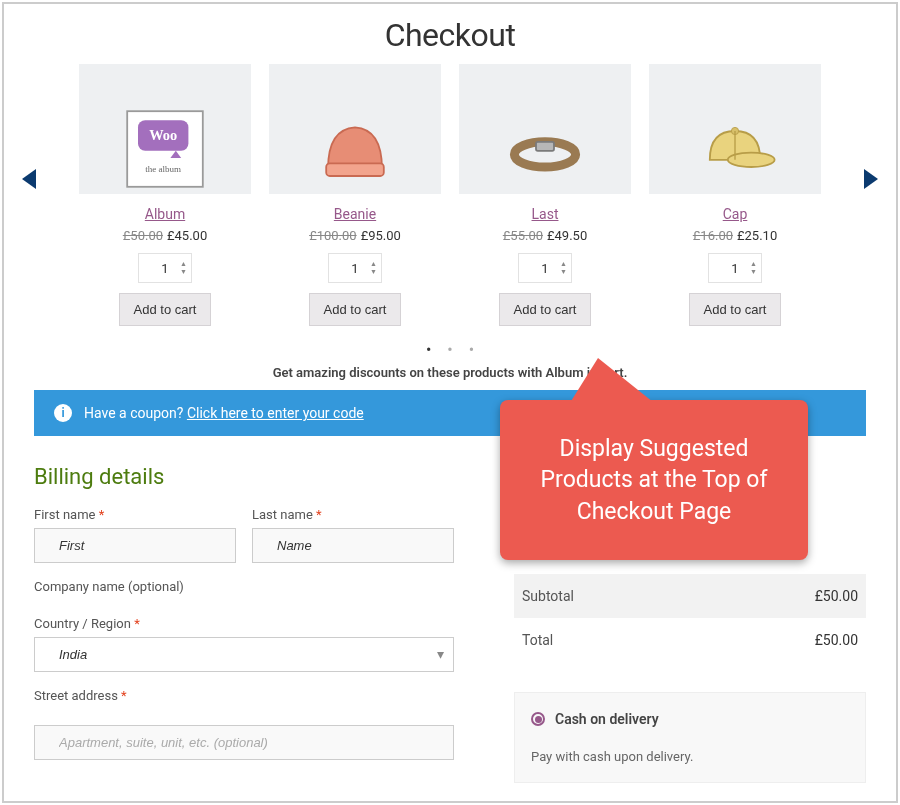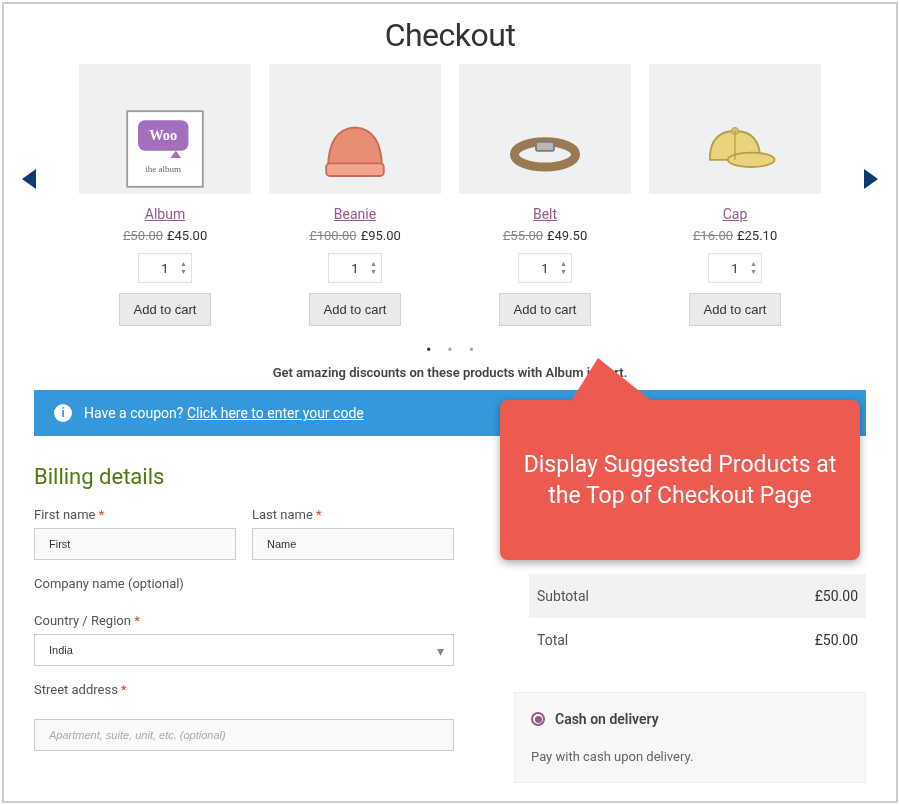--- a/index.html
+++ b/index.html
@@ -114,43 +114,43 @@
     gap: 60px;
   }
   .col-left { flex: 0 0 420px; }
   .col-right { flex: 1; padding-top: 110px; }
   .sect-title { font-size:22px; font-weight:400; color:#4d7c0f; margin-bottom:18px;}
   .form-row { display:flex; gap:16px; margin-bottom:16px;}
   .field { flex:1; }
   .field label { display:block; font-size:13px; color:#555; margin-bottom:6px;}
   .req { color:#e2401c; }
   .field input, .field select {
-    width:100%; padding:9px 14px;
+    width:100%; padding:9px 24px;
     border:1px solid #ccc; background:#f9f9f9;
-    font-size:11px; color:#333;
+    font-size:13px; color:#333;font-style:italic;
   }
   .field input::placeholder { color:#aaa; font-style:italic; }
   .field .select-wrap { position:relative; }
   .field .select-wrap:after {
     content:"▾"; position:absolute; right:10px; top:9px; color:#888; pointer-events:none;
   }
   .order-table { width:100%; }
-  .order-row { display:flex; justify-content:space-between; padding:14px 8px; font-size:14px;margin-left:15px;}
+  .order-row { display:flex; justify-content:space-between; padding:14px 8px; font-size:14px;}
   .order-row.alt { background:#f2f2f2; }
   .order-row .lbl { color:#555;}
   .order-row .val { color:#333;}
   .pay-box { margin-top:30px; background:#f8f8f8; border:1px solid #eee; padding:18px 16px;}
   .pay-option { display:flex; align-items:center; gap:10px; font-weight:600; color:#444;}
   .radio { width:14px; height:14px; border:2px solid #96588a; border-radius:50%; display:inline-flex; align-items:center; justify-content:center;}
   .radio.on:after { content:""; width:7px; height:7px; background:#96588a; border-radius:50%;}
   .pay-desc { margin-top:22px; color:#666; font-size:13px;}
   .callout {
     position:absolute;
     top:396px; left:496px;
-    width:360px; height:160px;
+    width:308px; height:160px;
     background:#ec5a50;
     border-radius:8px;
     box-shadow:0 3px 8px rgba(0,0,0,0.35);
     color:#fff;
     display:flex; align-items:center; justify-content:center;
     text-align:center;
     font-size:23px;
     line-height:1.35;
     padding:18px;
   }
@@ -226,21 +226,21 @@
         <button class="add-btn">Add to cart</button>
       </div>
 
       <div class="product-card">
         <div class="product-img">
           <svg viewBox="0 0 100 100">
             <ellipse cx="50" cy="56" rx="34" ry="14" fill="none" stroke="#9a7a52" stroke-width="10"></ellipse>
             <rect x="40" y="42" width="20" height="10" fill="#b7b7b7" stroke="#7a7a7a" stroke-width="2" rx="2"></rect>
           </svg>
         </div>
-        <a class="product-name">Belt</a>
+        <a class="product-name">Last</a>
         <div class="product-prices">
           <span class="old-price">£55.00</span><span class="new-price">£49.50</span>
         </div>
         <div class="qty-row">
           <div class="qty-box">
             <span>1</span>
             <span class="qty-spinner">
                 <span>▲</span>
                 <span>▼</span>
               </span>

